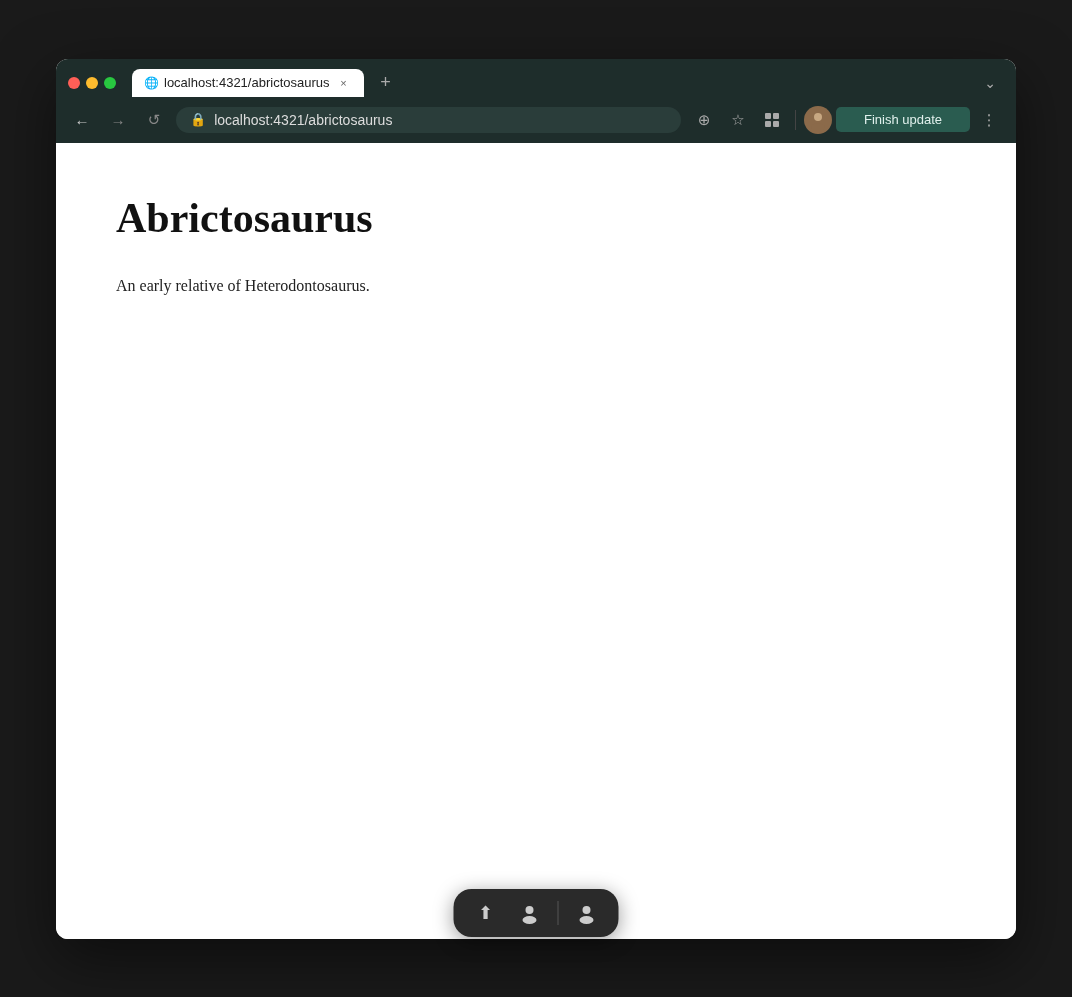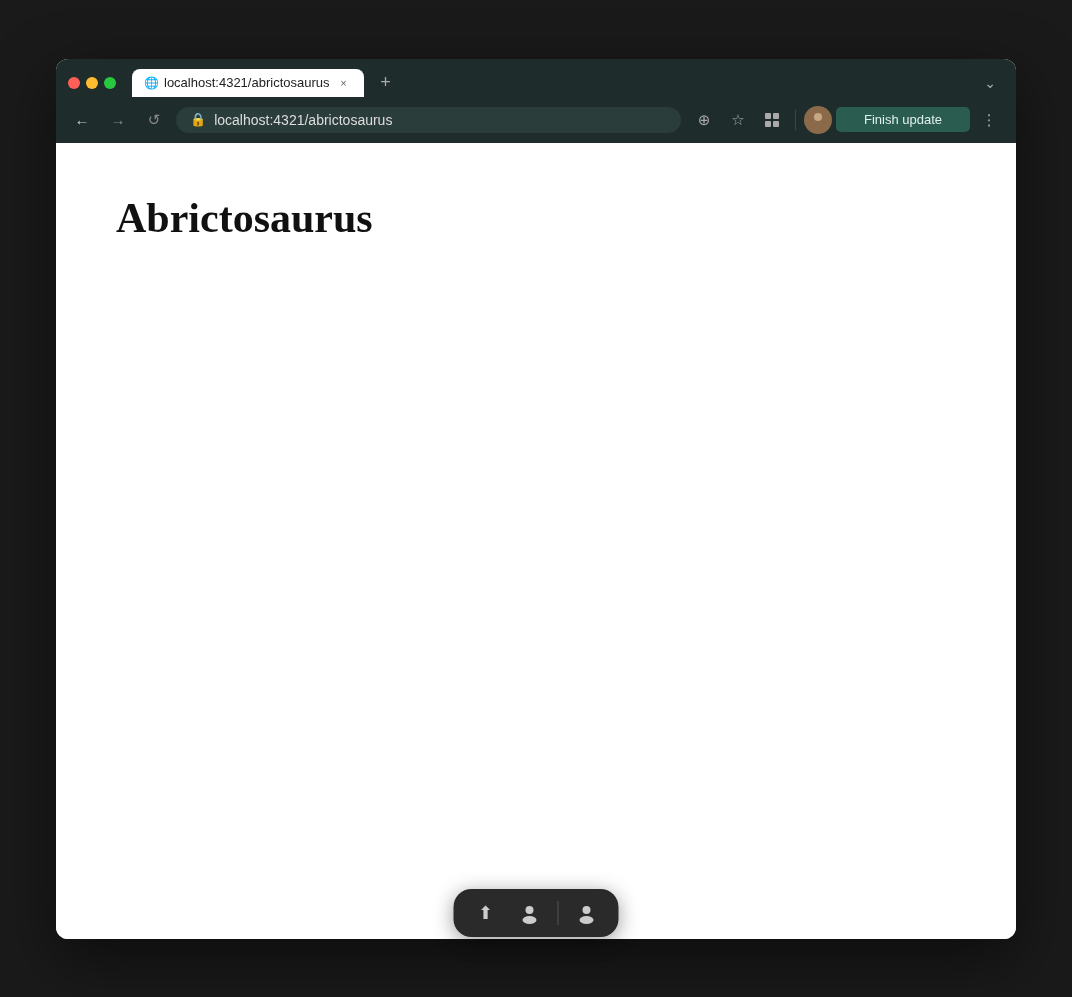--- a/index.html
+++ b/index.html
@@ -333,20 +333,21 @@
           <ellipse cx="10" cy="17" rx="7" ry="4" fill="#8b6a4a"></ellipse>
         </svg>
       </div>
       <button class="finish-update-btn">Finish update</button>
       <button class="nav-action-btn">⋮</button>
     </div>
   </div>
 
   <div class="page-content">
     <h1 class="page-title">Abrictosaurus</h1>
+    <p class="page-description">An early relative of Heterodontosaurus.</p>
   </div>
 
 </div>
 
 <div class="bottom-dock-container">
   <div class="bottom-dock">
     <div class="dock-icon">⬆</div>
     <div class="dock-icon">
       <svg width="22" height="22" viewBox="0 0 22 22" fill="none">
         <circle cx="11" cy="8" r="4" fill="#ccc"></circle>

